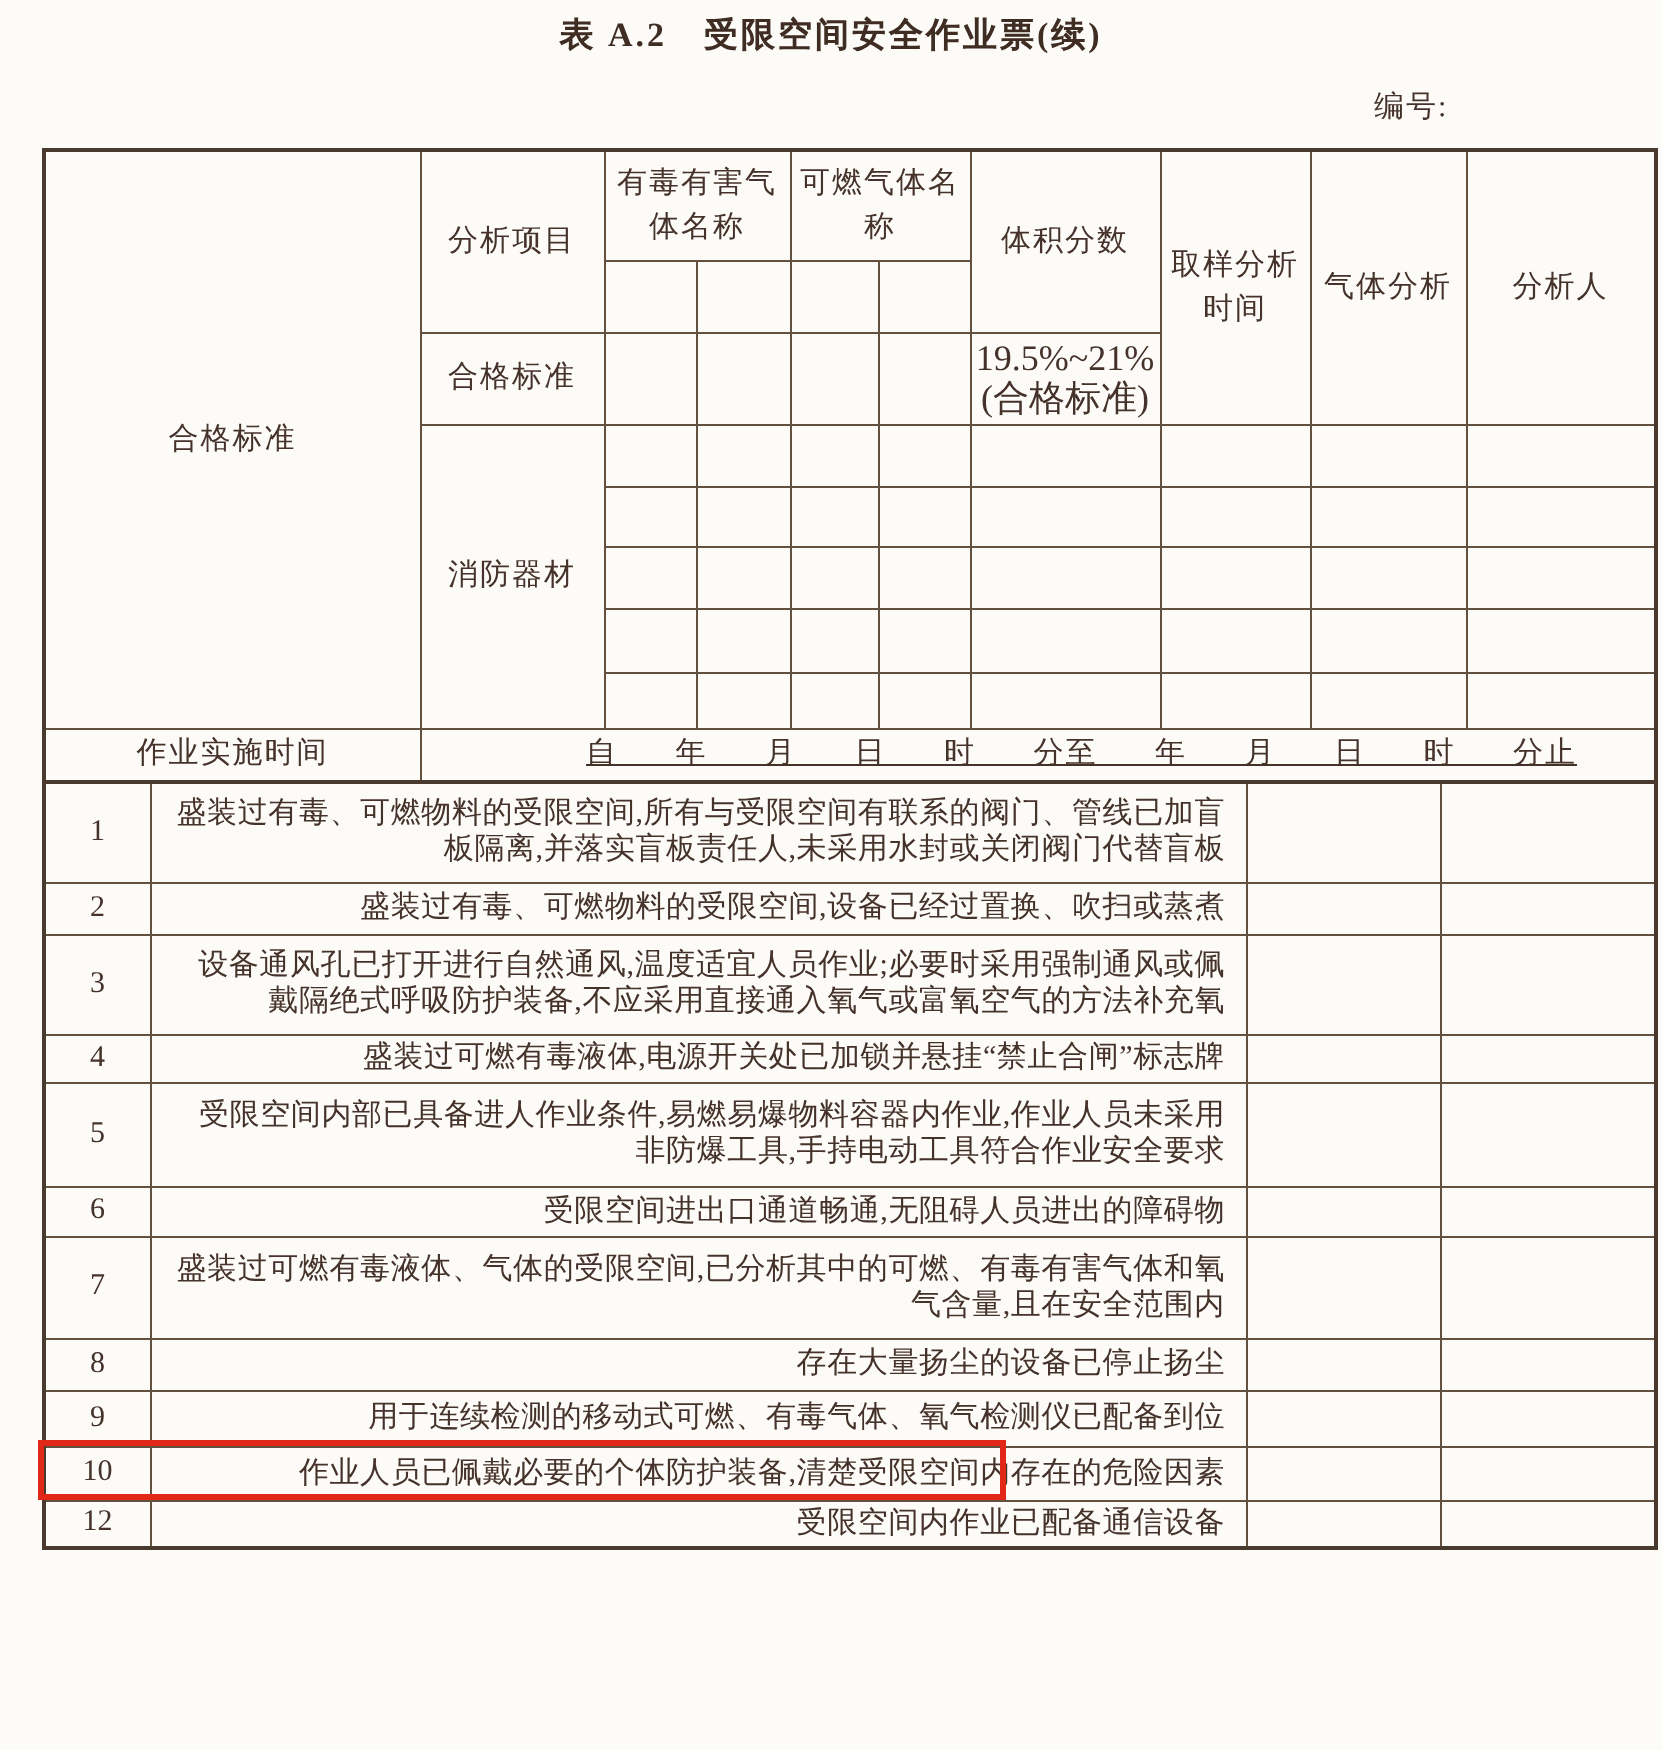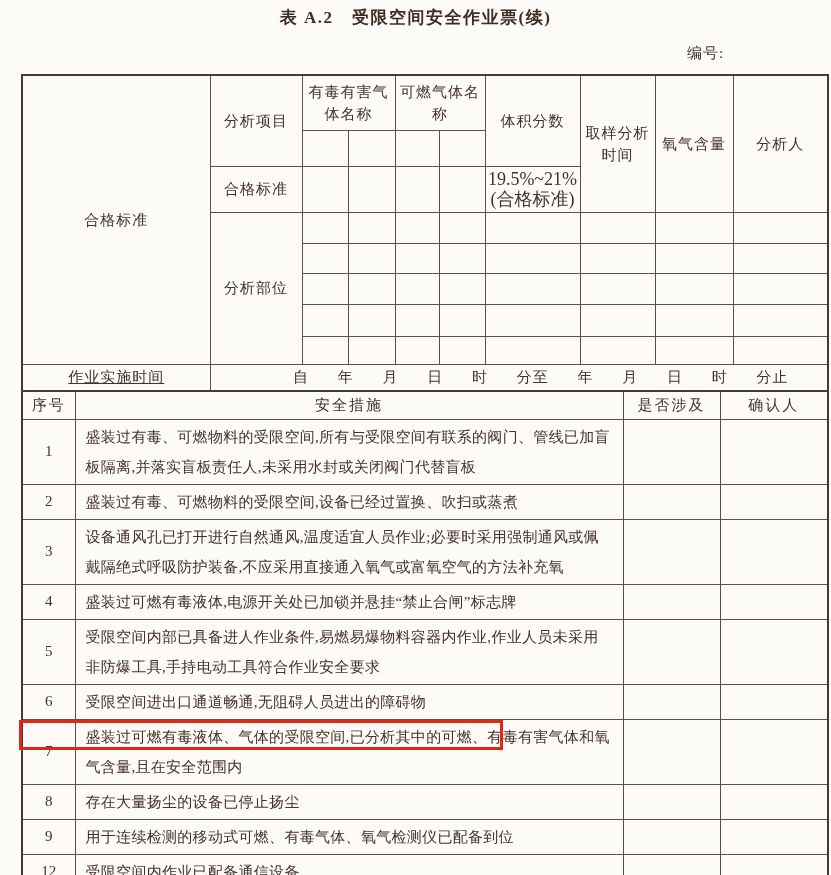--- a/index.html
+++ b/index.html
@@ -23,26 +23,26 @@
     border:2px solid #493a2d;
   }
   td {
     border:1px solid #63503f; font-size:15px; overflow:hidden;
     padding:0; vertical-align:middle;
   }
   .gas td { text-align:center; line-height:22px; letter-spacing:1px; }
   .gas .oxy { font-size:18px; line-height:20px; letter-spacing:0; }
   .datecell {
     text-align:right; padding-left:44px !important;
-    word-spacing:24px; letter-spacing:1px; white-space:nowrap;
-  }
-  .wt-label { text-align:center; letter-spacing:1px;text-decoration:underline; }
+    word-spacing:24px; letter-spacing:1px; white-space:nowrap;text-decoration:underline;
+  }
+  .wt-label { text-align:center; letter-spacing:1px; }
   .safety .no { text-align:center; font-size:15px; }
   .safety .measure {
-    text-align:left; padding:2px 10px 2px 10px; line-height:30px;
+    text-align:right; padding:2px 10px 2px 10px; line-height:18px;
     letter-spacing:0.3px;
   }
   .safety .hdr { text-align:center; letter-spacing:2px; }
   .highlight-box {
     position:absolute; left:19px; top:720px; width:484px; height:30px;
     border:3px solid #e12717; z-index:5; pointer-events:none;
     box-sizing:border-box;
   }
 </style>
 </head>
@@ -67,42 +67,42 @@
         <col style="width:95px">
     </colgroup>
     <tbody>
         <tr style="height:55px">
       <td rowspan="8">合格标准</td>
       <td rowspan="2">分析项目</td>
       <td colspan="2">有毒有害气体名称</td>
       <td colspan="2">可燃气体名称</td>
       <td rowspan="2">体积分数</td>
       <td rowspan="3">取样分析时间</td>
-      <td rowspan="3">氧气含量</td>
+      <td rowspan="3">气体分析</td>
       <td rowspan="3">分析人</td>
     </tr>
     <tr style="height:36px">
       <td></td>
       <td></td>
       <td></td>
       <td></td>
     </tr>
     <tr style="height:46px">
       <td>合格标准</td>
       <td></td>
       <td></td>
       <td></td>
       <td></td>
       <td class="oxy">
         <div>19.5%~21%</div>
         <div>(合格标准)</div>
       </td>
     </tr>
     <tr style="height:31px">
-      <td rowspan="5">分析部位</td>
+      <td rowspan="5">消防器材</td>
       <td></td>
           <td></td>
       <td></td>
           <td></td>
       <td></td>
           <td></td>
       <td></td>
           <td></td>
     </tr>
     <tr style="height:30px">
@@ -153,26 +153,20 @@
     </table>
 
   <table class="safety" style="left:21px; top:390px; width:806px;">
     <colgroup>
       <col style="width:53px">
         <col style="width:548px">
         <col style="width:97px">
         <col style="width:108px">
     </colgroup>
     <tbody>
-        <tr style="height:28px">
-      <td class="hdr">序号</td>
-      <td class="hdr">安全措施</td>
-      <td class="hdr">是否涉及</td>
-      <td class="hdr">确认人</td>
-    </tr>
     <tr style="height:50px">
       <td class="no">1</td>
       <td class="measure">盛装过有毒、可燃物料的受限空间,所有与受限空间有联系的阀门、管线已加盲板隔离,并落实盲板责任人,未采用水封或关闭阀门代替盲板</td>
       <td></td>
       <td></td>
     </tr>
     <tr style="height:26px">
       <td class="no">2</td>
       <td class="measure">盛装过有毒、可燃物料的受限空间,设备已经过置换、吹扫或蒸煮</td>
       <td></td>
@@ -213,20 +207,26 @@
       <td class="measure">存在大量扬尘的设备已停止扬尘</td>
       <td></td>
       <td></td>
     </tr>
     <tr style="height:28px">
       <td class="no">9</td>
       <td class="measure">用于连续检测的移动式可燃、有毒气体、氧气检测仪已配备到位</td>
       <td></td>
       <td></td>
     </tr>
+    <tr style="height:27px">
+      <td class="no">10</td>
+      <td class="measure">作业人员已佩戴必要的个体防护装备,清楚受限空间内存在的危险因素</td>
+      <td></td>
+      <td></td>
+    </tr>
     <tr style="height:24px">
       <td class="no">12</td>
       <td class="measure">受限空间内作业已配备通信设备</td>
       <td></td>
       <td></td>
     </tr>
 
   </tbody>
     </table>
 

